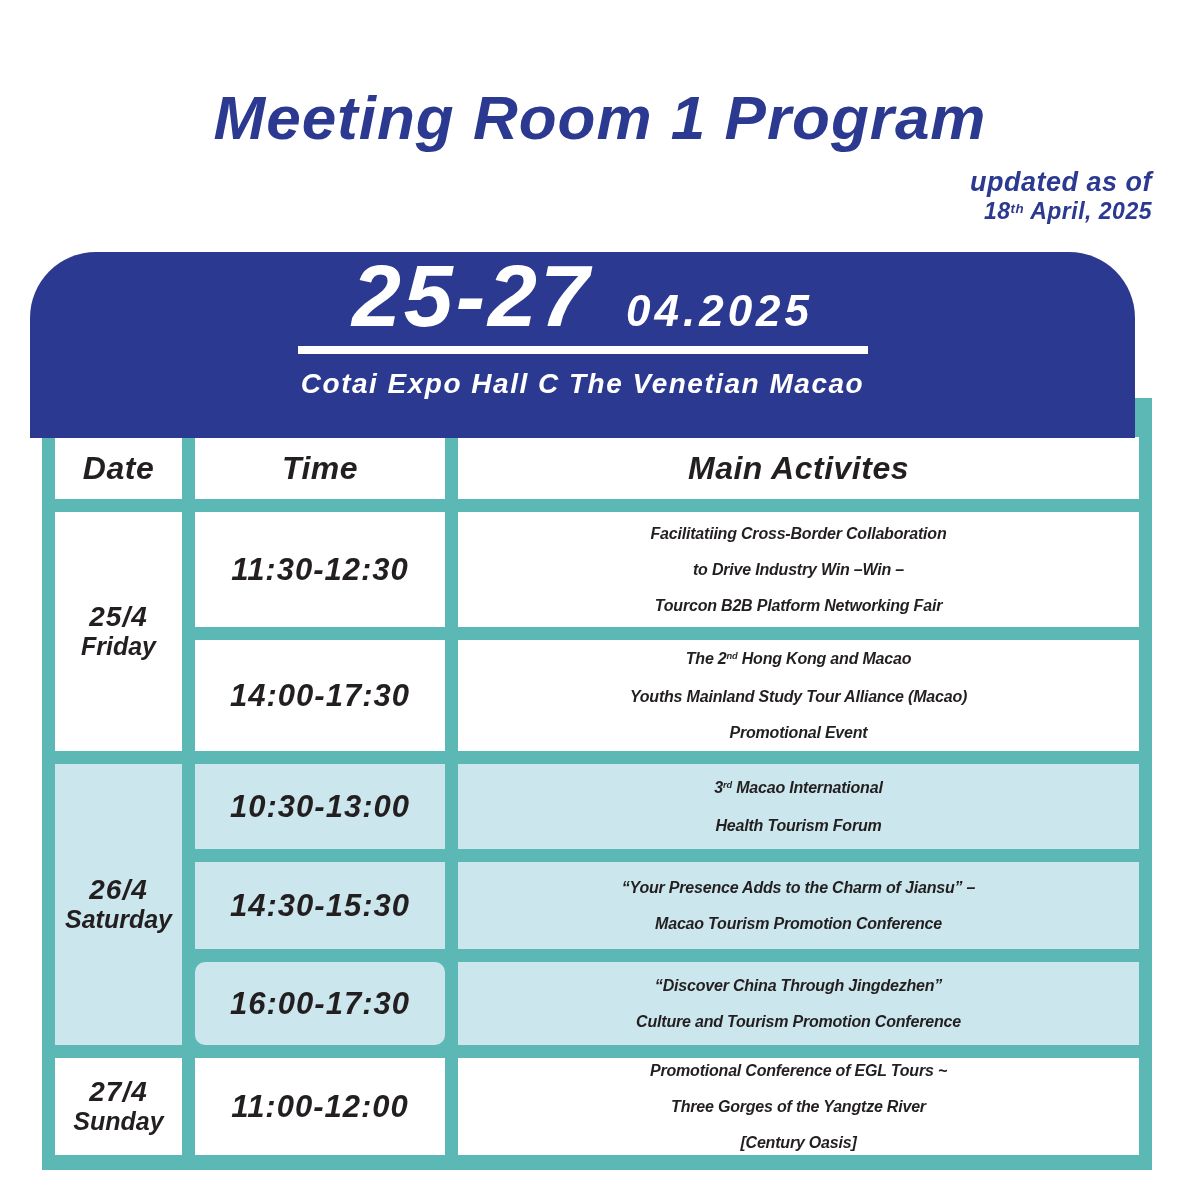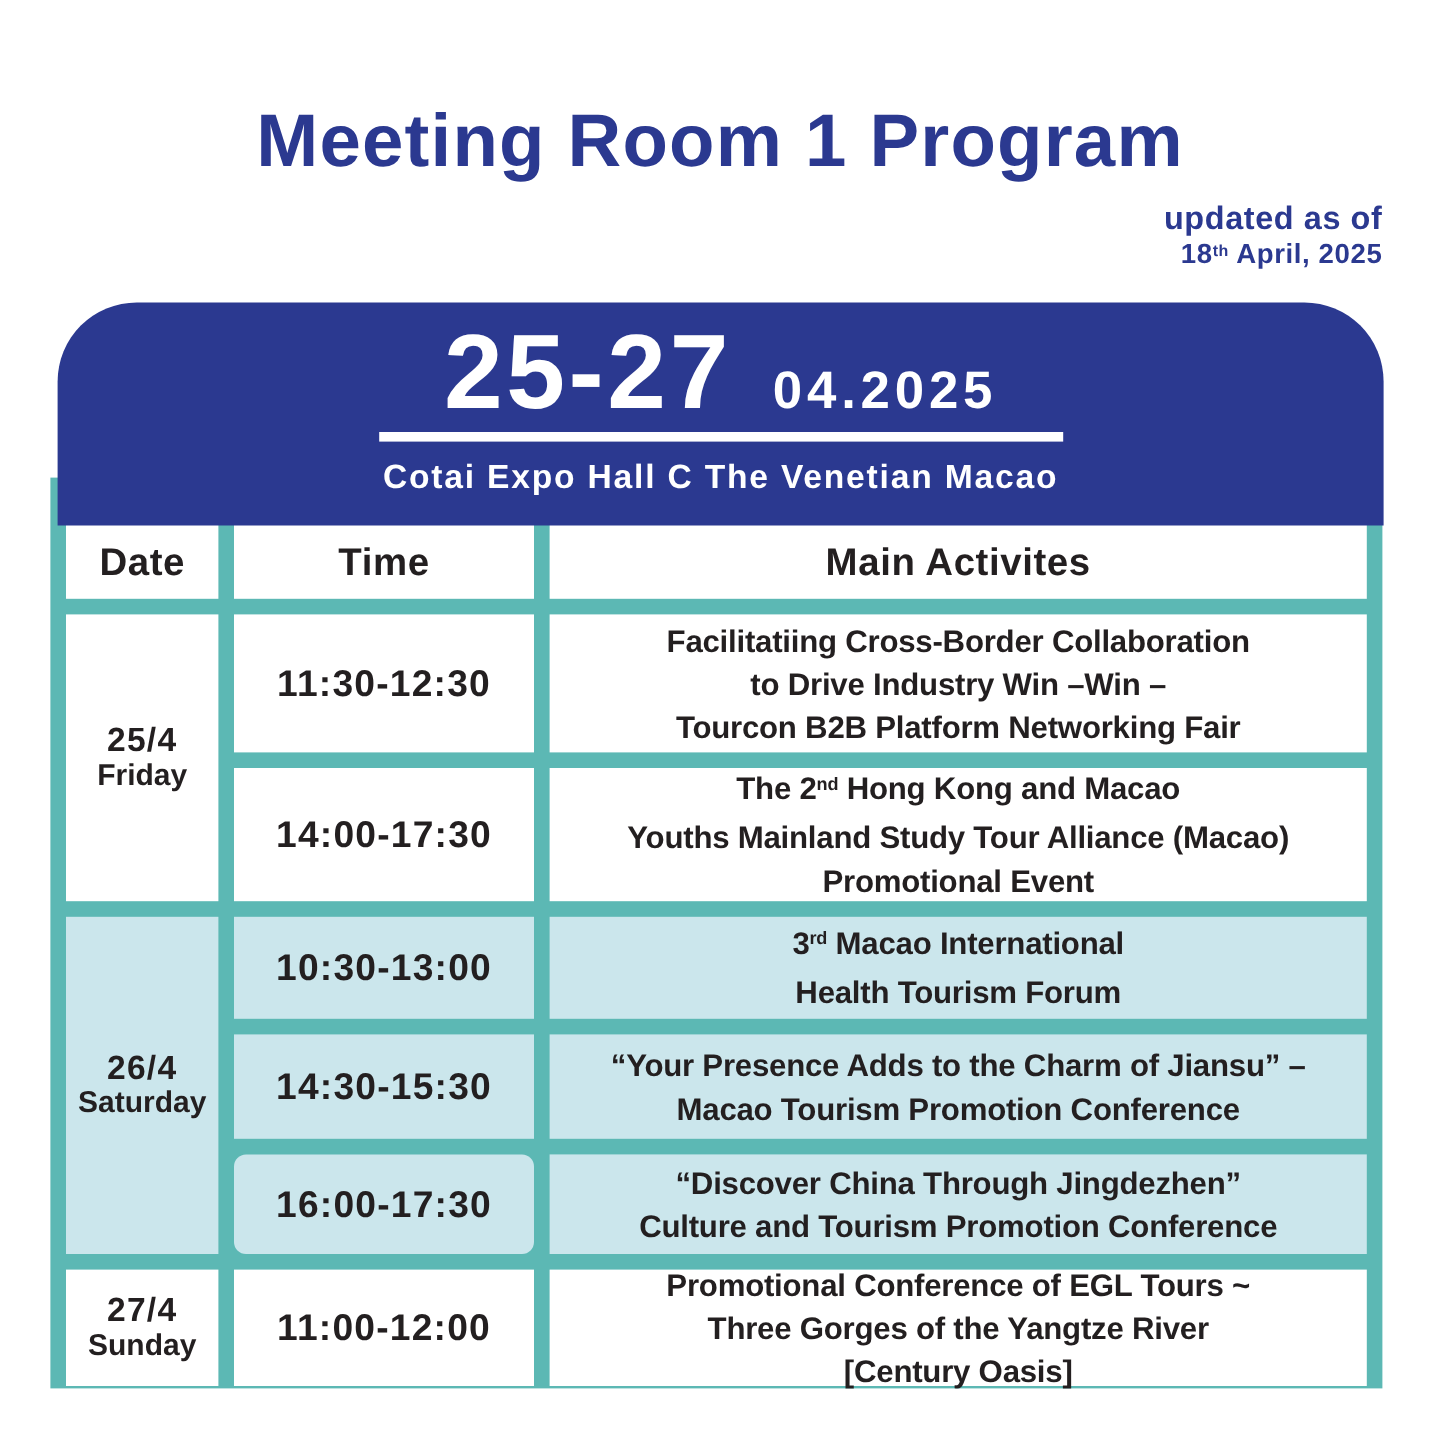--- a/index.html
+++ b/index.html
@@ -2,21 +2,21 @@
 <html style="--navy: #2b3990; --teal: #5cb8b4; --lightblue: #cbe6ec; --ink: #231f20; --white: #ffffff;"><head>
 <meta charset="utf-8">
 <style>
   :root{
     --navy:#2b3990;
     --teal:#5cb8b4;
     --lightblue:#cbe6ec;
     --ink:#231f20;
     --white:#ffffff;
   }
-  *{margin:0;padding:0;box-sizing:border-box;}
+  *{margin:0;padding:0;box-sizing:border-box;font-style:italic;}
   html,body{width:1200px;height:1201px;background:#fff;overflow:hidden;
     font-family:"Liberation Sans",sans-serif;-webkit-font-smoothing:antialiased;}
   .stage{position:relative;width:1200px;height:1201px;background:#fff;}
 
   
   .page-title{
     position:absolute;top:82px;left:0;width:1200px;
     text-align:center;color:var(--navy);
     font-size:62px;font-weight:700;letter-spacing:1px;
   }
@@ -24,53 +24,53 @@
   
   .updated{
     position:absolute;top:166px;right:48px;text-align:right;
     color:var(--navy);font-weight:700;line-height:1.2;
   }
   .updated .l1{font-size:27px;letter-spacing:.5px;}
   .updated .l2{font-size:23px;letter-spacing:.5px;}
 
   
   .banner{
-    position:absolute;left:48px;top:252px;width:1105px;height:186px;
+    position:absolute;left:30px;top:252px;width:1105px;height:186px;
     background:var(--navy);border-radius:66px 66px 0 0;
     display:flex;flex-direction:column;align-items:center;justify-content:flex-start;
-    padding-top:14px;z-index:2;color:var(--white);
+    padding-top:0;z-index:2;color:var(--white);
   }
   .banner-dates{display:flex;align-items:baseline;gap:34px;}
   .banner-range{font-size:88px;font-weight:700;letter-spacing:3px;line-height:1.0;}
   .banner-month{font-size:44px;font-weight:700;letter-spacing:4px;line-height:1.0;text-align:center;}
   .banner-underline{width:570px;height:8px;background:var(--white);margin-top:6px;}
   .banner-venue{margin-top:14px;font-size:28px;font-weight:700;letter-spacing:1.5px;}
 
   
   .schedule{
     position:absolute;left:42px;top:398px;width:1110px;
     background:var(--teal);
-    padding:39px 13px 2px 13px;
+    padding:39px 13px 15px 13px;
     display:grid;
     grid-template-columns:127px 250px 1fr;
     grid-template-rows:62px 115px 111px 85px 87px 83px 97px;
     gap:13px;
     z-index:1;
   }
   .cell{
     background:var(--white);color:var(--ink);
     display:flex;flex-direction:column;align-items:center;justify-content:center;
     text-align:center;
   }
   .cell.hl{background:var(--lightblue);}
   .head-cell{font-size:32px;font-weight:700;letter-spacing:.5px;}
   .date-num{font-size:28px;font-weight:700;line-height:1.05;letter-spacing:1px;}
   .date-day{font-size:25px;font-weight:700;line-height:1.15;}
   .time-cell{font-size:31px;font-weight:700;letter-spacing:1px;}
-  .activity-cell{font-size:26px;font-weight:700;line-height:36px;letter-spacing:-0.2px;align-items:center;}
+  .activity-cell{font-size:16px;font-weight:700;line-height:36px;letter-spacing:-0.2px;align-items:center;}
   sup{font-size:58%;font-weight:700;vertical-align:baseline;position:relative;top:-0.5em;}
 </style>
 </head>
 <body>
 
 <div class="stage">
 
   <h1 class="page-title">Meeting Room 1 Program</h1>
 
   <div class="updated">

